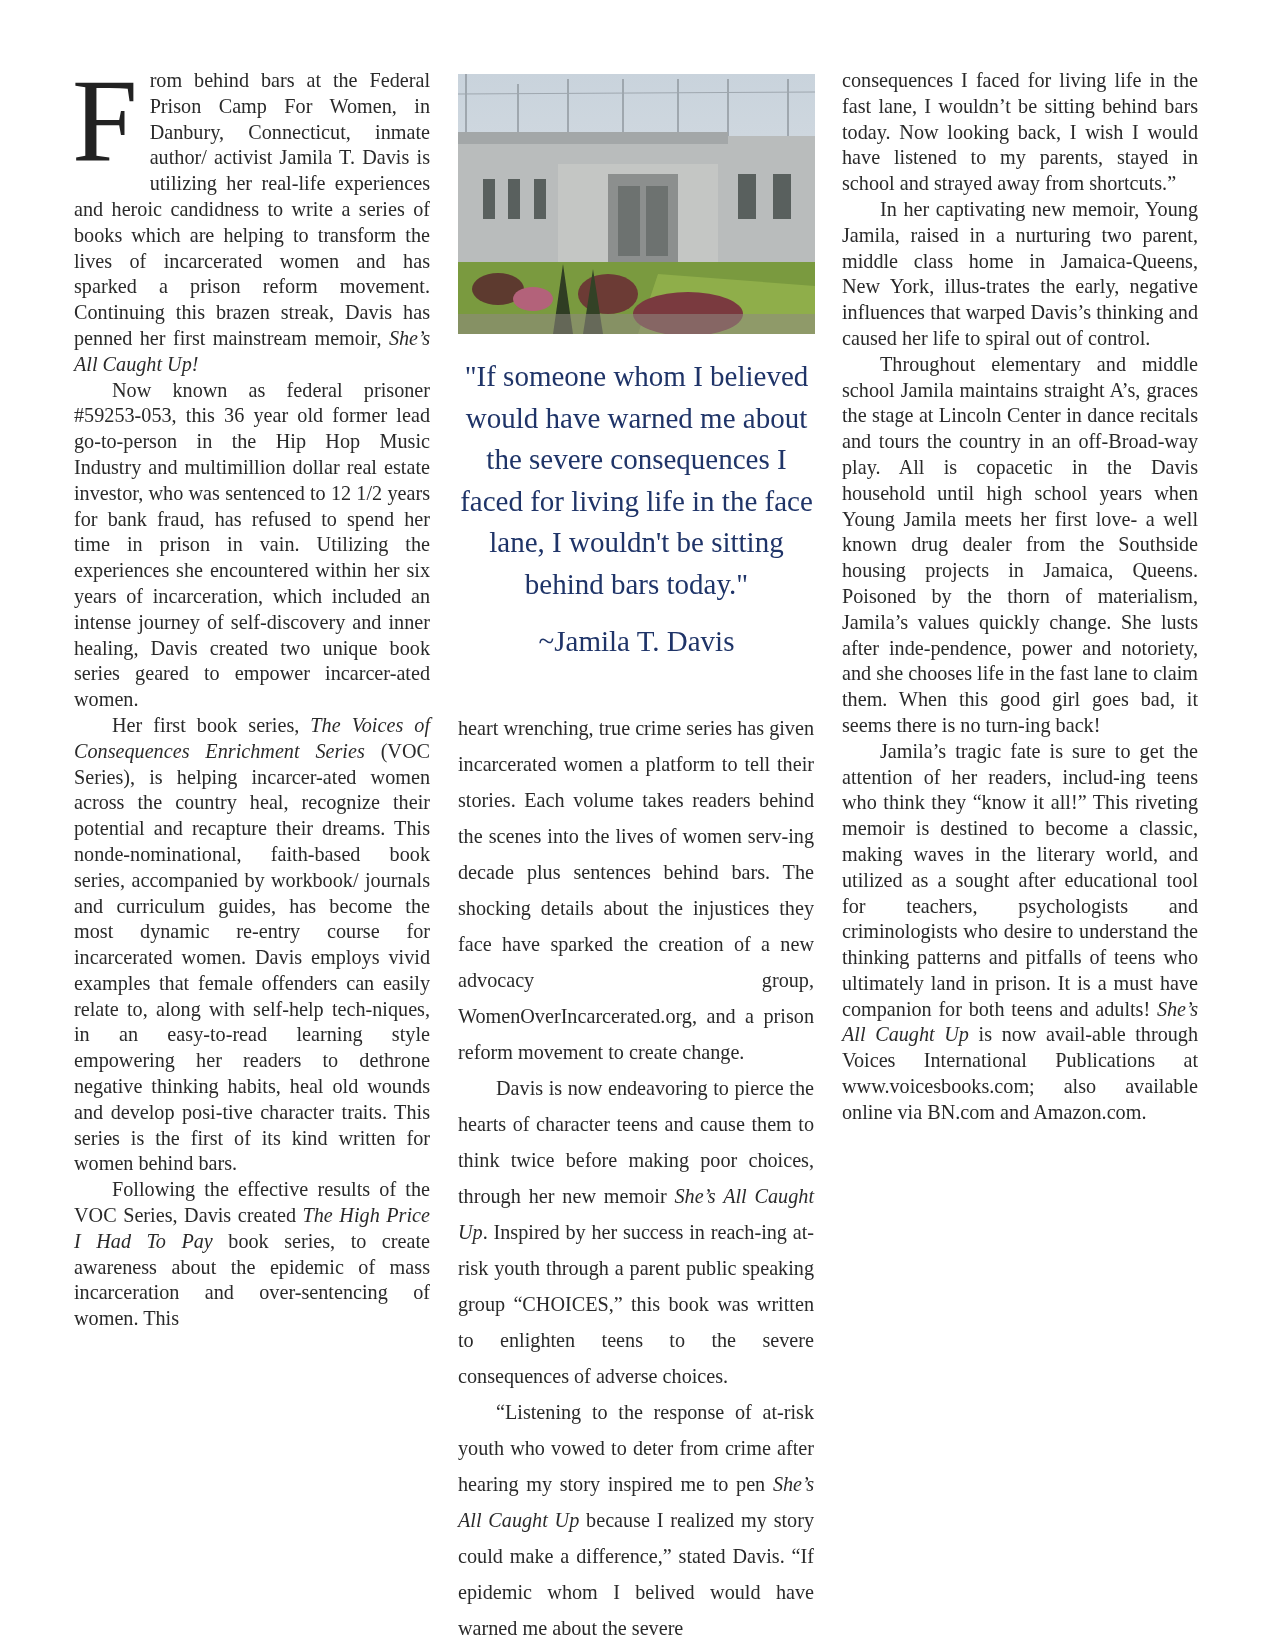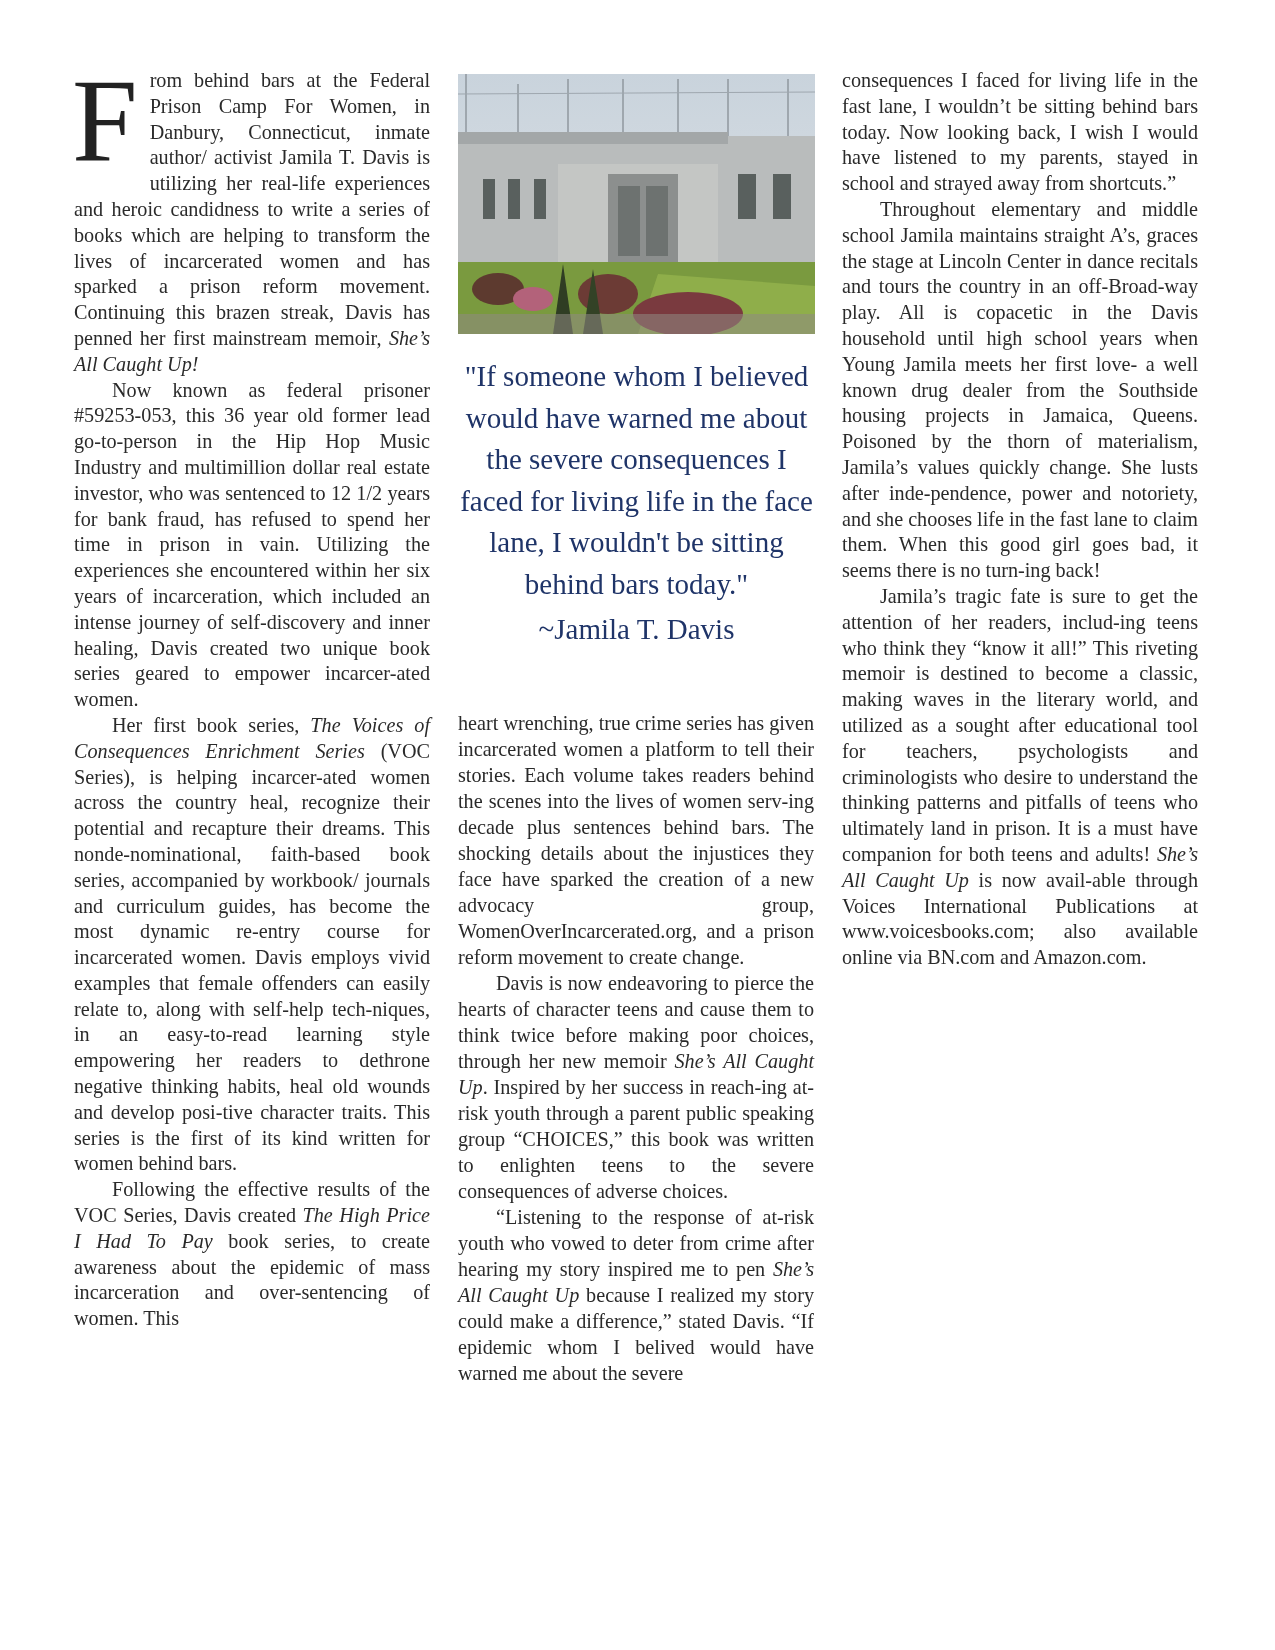--- a/index.html
+++ b/index.html
@@ -10,23 +10,23 @@
     .col1 { left: 74px; width: 356px; }
     .col3 { left: 842px; width: 356px; font-family: Liberation Serif, serif; }
     p { margin: 0; text-indent: 38px; }
     p.noindent { text-indent: 0; }
     .dropcap { float: left; font-size: 118px; line-height: 92px; height: 96px;
                margin: 8px 12px 0 -2px; color: #222; font-family: "Liberation Serif", serif; }
     .photo { position: absolute; left: 458px; top: 74px; width: 357px; height: 260px;
              overflow: hidden; background: #cfd6dc; }
     .pullquote { position: absolute; left: 458px; top: 356px; width: 357px; text-align: center;
                  color: #1f3468; font-size: 29px; line-height: 41.5px; }
-    .pullquote .attr { display: block; margin-top: 4px; }
+    .pullquote .attr { display: block; margin-top: 16px; }
     .col2text { position: absolute; left: 458px; top: 710px; width: 356px; font-size: 20.2px;
-                line-height: 26px; text-align: justify; }
+                line-height: 36px; text-align: justify; }
     i { font-style: italic; }
     .endmark { display: inline-block; width: 12px; height: 12px; background: #111; margin-left: 6px; vertical-align: 1px; }
   </style>
 </head>
 <body>
 
 <div class="col col1">
   <p class="noindent"><span class="dropcap">F</span><span>rom behind bars at the Federal Prison Camp For Women, in Danbury, Connecticut, inmate author/ activist Jamila T. Davis is utilizing her real-life experiences and heroic candidness to write a series of books which are helping to transform the lives of incarcerated women and has sparked a prison reform movement. Continuing this brazen streak, Davis has penned her first mainstream memoir, </span><i>She’s All Caught Up!</i></p>
   <p>Now known as federal prisoner #59253-053, this 36 year old former lead go-to-person in the Hip Hop Music Industry and multimillion dollar real estate investor, who was sentenced to 12 1/2 years for bank fraud, has refused to spend her time in prison in vain. Utilizing the experiences she encountered within her six years of incarceration, which included an intense journey of self-discovery and inner healing, Davis created two unique book series geared to empower incarcer-ated women.</p>
   <p><span>Her first book series, </span><i>The Voices of Consequences Enrichment Series</i><span> (VOC Series), is helping incarcer-ated women across the country heal, recognize their potential and recapture their dreams. This nonde-nominational, faith-based book series, accompanied by workbook/ journals and curriculum guides, has become the most dynamic re-entry course for incarcerated women. Davis employs vivid examples that female offenders can easily relate to, along with self-help tech-niques, in an easy-to-read learning style empowering her readers to dethrone negative thinking habits, heal old wounds and develop posi-tive character traits. This series is the first of its kind written for women behind bars.</span></p>
@@ -87,15 +87,16 @@
 </div>
 
 <div class="col2text">
   <p class="noindent">heart wrenching, true crime series has given incarcerated women a platform to tell their stories. Each volume takes readers behind the scenes into the lives of women serv-ing decade plus sentences behind bars. The shocking details about the injustices they face have sparked the creation of a new advocacy group, WomenOverIncarcerated.org, and a prison reform movement to create change.</p>
   <p><span>Davis is now endeavoring to pierce the hearts of character teens and cause them to think twice before making poor choices, through her new memoir </span><i>She’s All Caught Up</i><span>. Inspired by her success in reach-ing at-risk youth through a parent public speaking group “CHOICES,” this book was written to enlighten teens to the severe consequences of adverse choices.</span></p>
   <p><span>“Listening to the response of at-risk youth who vowed to deter from crime after hearing my story inspired me to pen </span><i>She’s All Caught Up</i><span> because I realized my story could make a difference,” stated Davis. “If epidemic whom I belived would have warned me about the severe</span></p>
 </div>
 
 <div class="col col3">
   <p class="noindent">consequences I faced for living life in the fast lane, I wouldn’t be sitting behind bars today. Now looking back, I wish I would have listened to my parents, stayed in school and strayed away from shortcuts.”</p>
+  <p>In her captivating new memoir, Young Jamila, raised in a nurturing two parent, middle class home in Jamaica-Queens, New York, illus-trates the early, negative influences that warped Davis’s thinking and caused her life to spiral out of control.</p>
   <p>Throughout elementary and middle school Jamila maintains straight A’s, graces the stage at Lincoln Center in dance recitals and tours the country in an off-Broad-way play. All is copacetic in the Davis household until high school years when Young Jamila meets her first love- a well known drug dealer from the Southside housing projects in Jamaica, Queens. Poisoned by the thorn of materialism, Jamila’s values quickly change. She lusts after inde-pendence, power and notoriety, and she chooses life in the fast lane to claim them. When this good girl goes bad, it seems there is no turn-ing back!</p>
   <p><span>Jamila’s tragic fate is sure to get the attention of her readers, includ-ing teens who think they “know it all!” This riveting memoir is destined to become a classic, making waves in the literary world, and utilized as a sought after educational tool for teachers, psychologists and criminologists who desire to understand the thinking patterns and pitfalls of teens who ultimately land in prison. It is a must have companion for both teens and adults! </span><i>She’s All Caught Up</i><span> is now avail-able through Voices International Publications at www.voicesbooks.com; also available online via BN.com and Amazon.com.</span></p>
 </div>
 
 </body></html>

